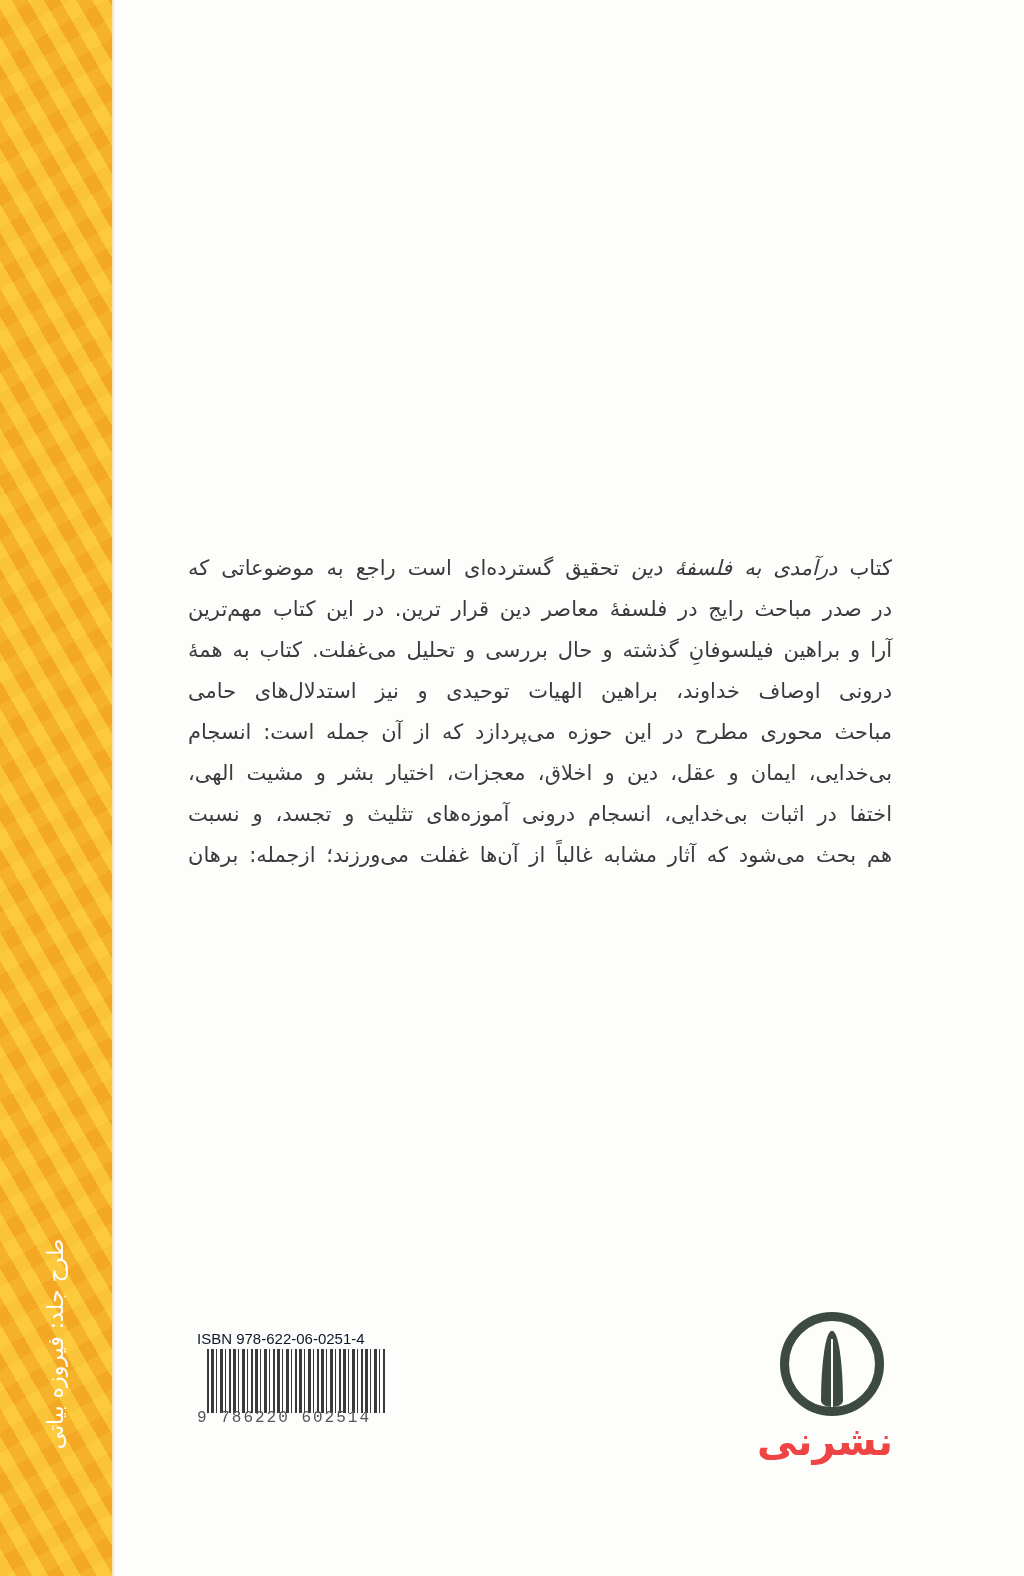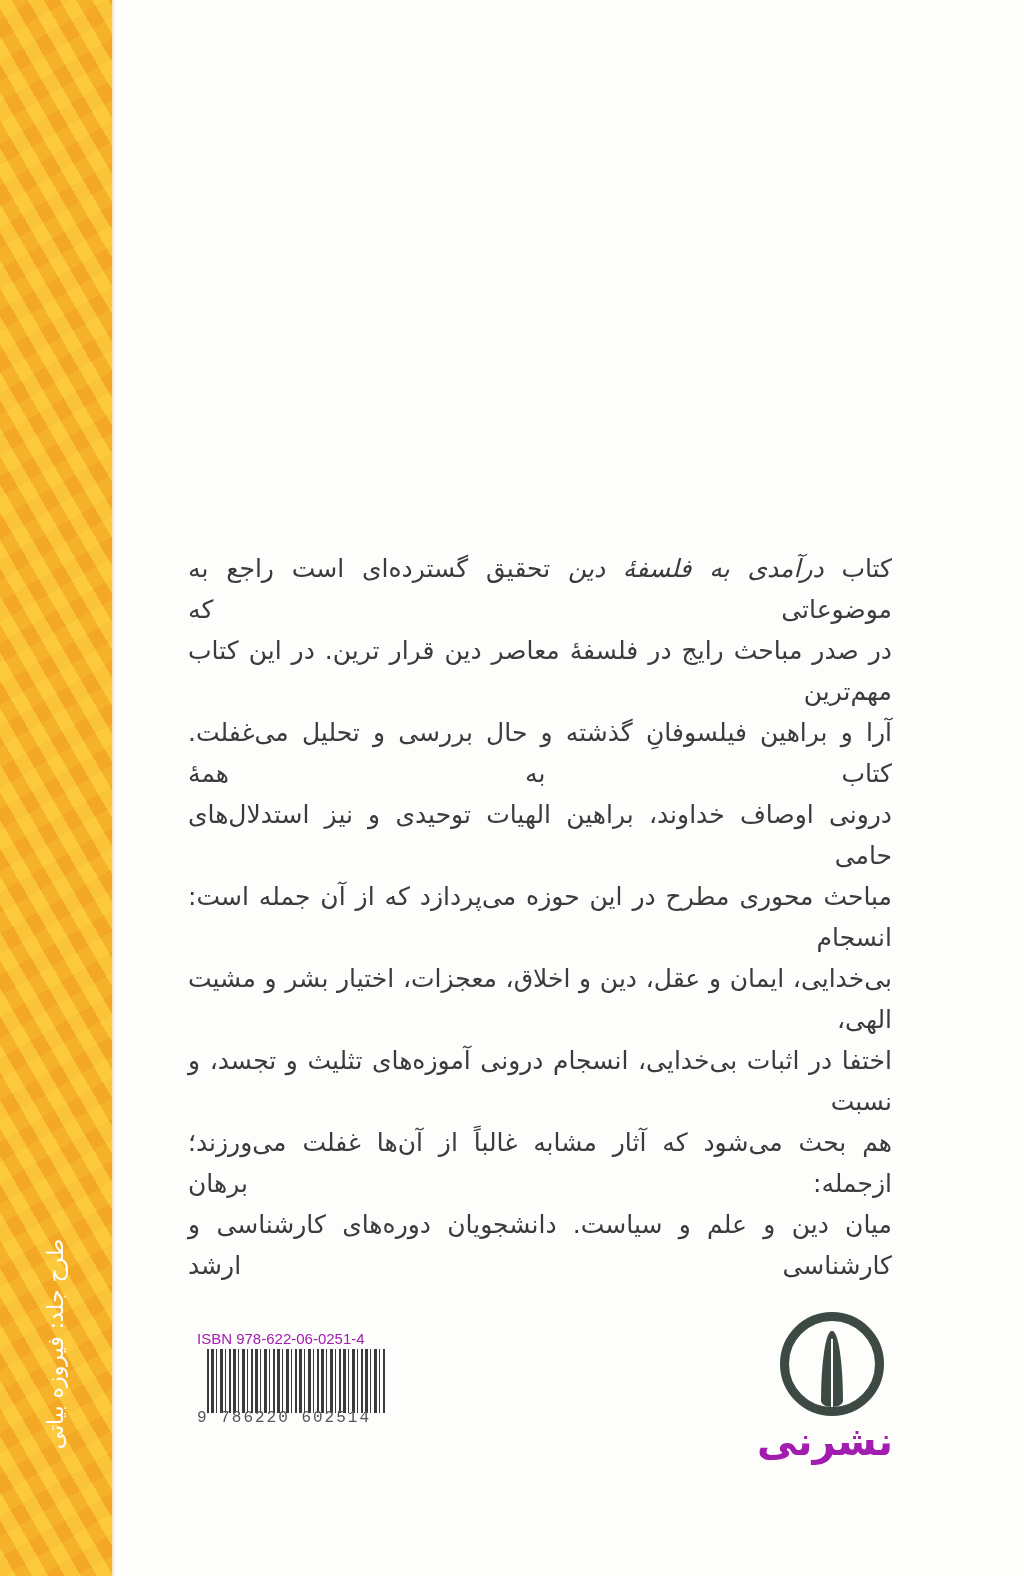--- a/index.html
+++ b/index.html
@@ -40,36 +40,36 @@
     }
     .blurb {
       position: absolute;
       left: 188px;
       top: 548px;
       width: 704px;
       direction: rtl;
       text-align: justify;
       text-align-last: right;
       color: #3b3b3b;
-      font-size: 25px;
+      font-size: 21px;
       line-height: 41px;
     }
     .blurb .line { display: block; text-align: justify; text-align-last: justify; }
     .blurb .line.last { text-align-last: right; }
     .blurb em { font-style: italic; }
     .isbn-block {
       position: absolute;
       left: 197px;
       top: 1330px;
       width: 190px;
     }
     .isbn-label {
       font-family: "Liberation Sans", sans-serif;
       font-size: 15px;
-      color: #a21caf;
+      color: #0f172a;
       letter-spacing: 0px;
       white-space: nowrap;
     }
     .barcode {
       margin-top: 2px;
       height: 64px;
       width: 178px;
       margin-left: 10px;
       background: repeating-linear-gradient(to right,
         #3a3a3a 0 2px, transparent 2px 4px, #3a3a3a 4px 7px, transparent 7px 9px,
@@ -111,21 +111,21 @@
       position: absolute;
       left: 50%; top: 8px; bottom: 0;
       width: 2px;
       background: #fdfdfb;
       transform: translateX(-50%);
     }
     .logo-text {
       text-align: right;
       font-size: 40px;
       font-weight: bold;
-      color: #a21caf;
+      color: #ef4444;
       direction: rtl;
       margin-top: 2px;
     }
   </style>
 </head>
 <body>
 
 <div class="spine">
   <span class="spine-credit">طرح جلد: فیروزه بیاتی</span>
 </div>
@@ -133,21 +133,20 @@
 
 <div class="blurb">
   <span class="line">کتاب <em>درآمدی به فلسفهٔ دین</em> تحقیق گسترده‌ای است راجع به موضوعاتی که</span>
   <span class="line">در صدر مباحث رایج در فلسفهٔ معاصر دین قرار ترین. در این کتاب مهم‌ترین</span>
   <span class="line">آرا و براهین فیلسوفانِ گذشته و حال بررسی و تحلیل می‌غفلت. کتاب به همهٔ</span>
   <span class="line">درونی اوصاف خداوند، براهین الهیات توحیدی و نیز استدلال‌های حامی</span>
   <span class="line">مباحث محوری مطرح در این حوزه می‌پردازد که از آن جمله است: انسجام</span>
   <span class="line">بی‌خدایی، ایمان و عقل، دین و اخلاق، معجزات، اختیار بشر و مشیت الهی،</span>
   <span class="line">اختفا در اثبات بی‌خدایی، انسجام درونی آموزه‌های تثلیث و تجسد، و نسبت</span>
   <span class="line">هم بحث می‌شود که آثار مشابه غالباً از آن‌ها غفلت می‌ورزند؛ ازجمله: برهان</span>
-  <span class="line">میان دین و علم و سیاست. دانشجویان دوره‌های کارشناسی و کارشناسی ارشد</span>
 </div>
 
 <div class="isbn-block">
   <div class="isbn-label">ISBN 978-622-06-0251-4</div>
   <div class="barcode"></div>
   <div class="barcode-digits">9 786220 602514</div>
 </div>
 
 <div class="logo">
   <div class="logo-circle">

